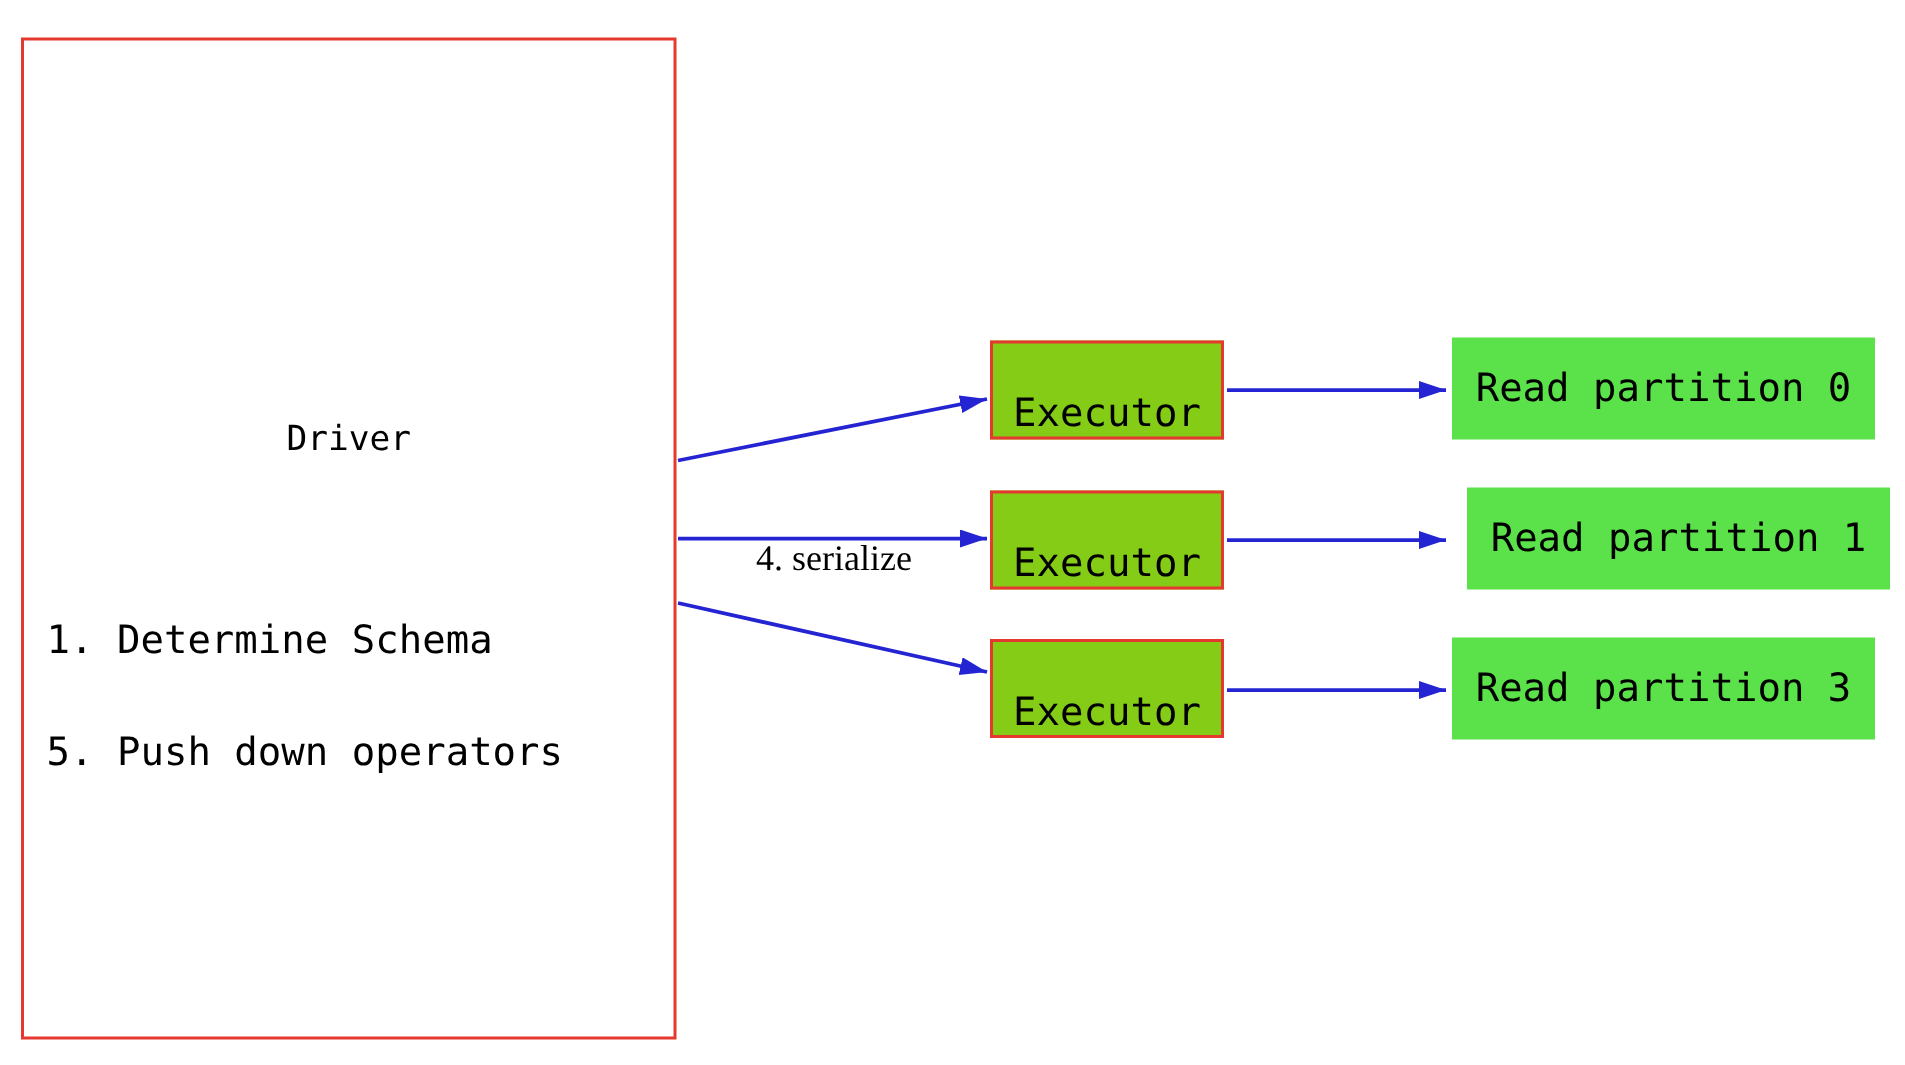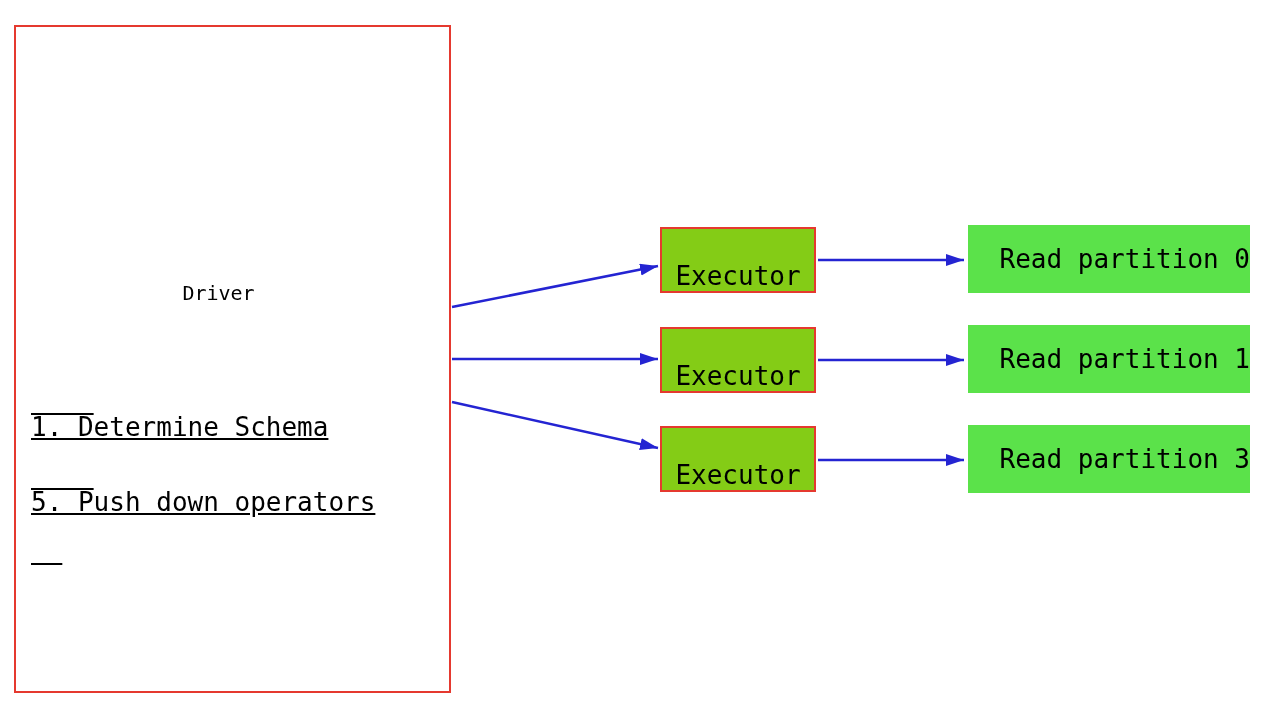--- a/index.html
+++ b/index.html
@@ -33,34 +33,33 @@
 
   .driver-box {
     position: absolute;
     left: 14px; top: 25px;
     width: 437px; height: 668px;
     border: 2px solid var(--box-border-red);
     background: transparent;
   }
   .driver-title {
     position: absolute;
-    left: 0; top: 279px;
+    left: 14px; top: 279px;
     width: 437px;
     text-align: center;
-    font-size: 20px;
+    font-size: 23px;
     line-height: 28px;
     white-space: pre;
   }
   .driver-steps {
     position: absolute;
     left: 31px; top: 365px;
     font-size: 26px;
     line-height: 25px;
     white-space: pre;
-    text-decoration: underline;
   }
   .driver-steps span { display: block; }
 
   .executor-box {
     position: absolute;
     left: 660px;
     width: 156px; height: 66px;
     border: 2px solid var(--box-border-red);
     background: #84cc16;
     display: flex;
@@ -73,27 +72,27 @@
   .executor-2 { top: 327px; }
   .executor-3 { top: 426px; }
 
   .partition-box {
     position: absolute;
     left: 968px;
     width: 282px; height: 68px;
     background: var(--partition-green);
     display: flex;
     align-items: center;
-    justify-content: flex-end;
+    justify-content: center;
     font-size: 26px;
     white-space: pre;
     color: var(--text-black);
   }
   .partition-1 { top: 225px; }
-  .partition-2 { top: 325px; }
+  .partition-2 { top: 325px; margin-left: 10px; }
   .partition-3 { top: 425px; }
 
   .edge-label {
     position: absolute;
     font-family: "Liberation Serif", "DejaVu Serif", serif;
     font-size: 24px;
     line-height: 26px;
     text-align: center;
     white-space: pre;
     color: var(--text-black);
@@ -142,17 +141,18 @@
     <span>Read partition 0</span>
   </div>
   <div class="partition-box partition-2">
     <span>Read partition 1</span>
   </div>
   <div class="partition-box partition-3">
     <span>Read partition 3</span>
   </div>
 
   <div class="edge-label label-serialize">
+    <span>4. serialize</span>
   </div>
   <div class="edge-label label-create-reader">
   </div>
 
 </div>
 
 </body></html>

